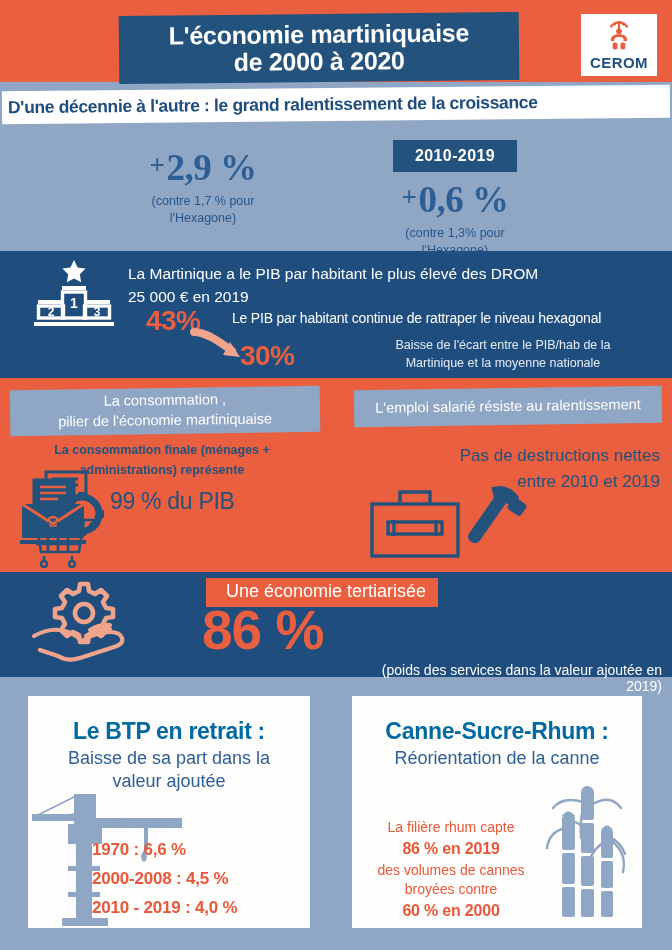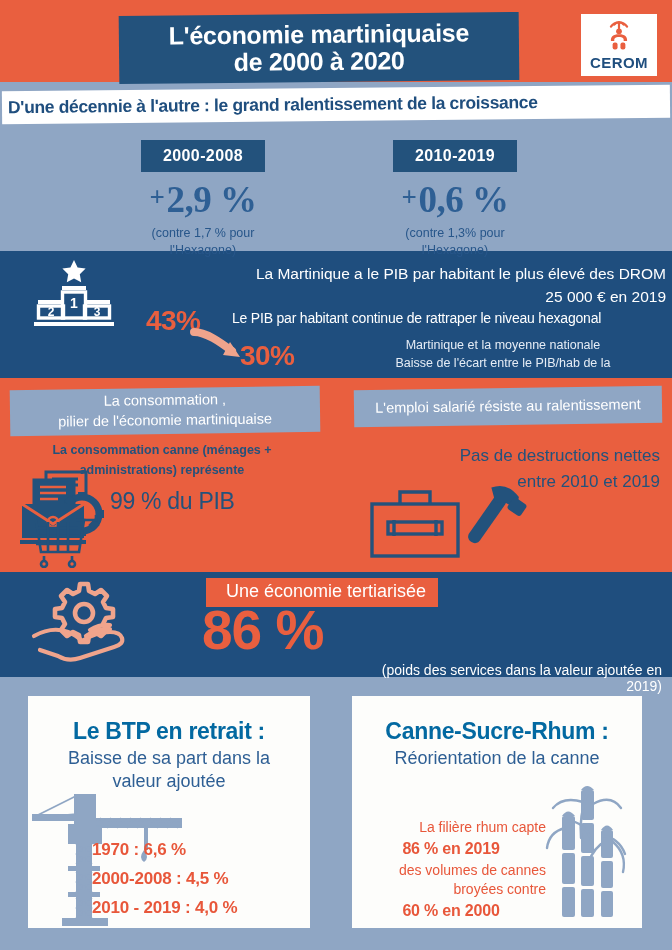--- a/index.html
+++ b/index.html
@@ -74,21 +74,21 @@
   }
   .decade .big .plus { font-size:27px; vertical-align:6px; margin-right:2px; }
   .decade .sub {
     margin-top:7px; color:#27568a; font-size:12.5px; line-height:1.35;
   }
 
   
   #podium-icon { position:absolute; left:26px; top:256px; width:96px; height:80px; }
   #pib-lead {
     position:absolute; left:128px; top:262px; width:538px;
-    color:#fff; font-size:15.5px; line-height:1.5; text-align:right;
+    color:#fff; font-size:15.5px; line-height:1.5; text-align:left;
   }
   #pct-43 {
     position:absolute; left:146px; top:305px;
     color:#e95f3f; font-weight:bold; font-size:28px; letter-spacing:-0.6px;
   }
   #pct-30 {
     position:absolute; left:240px; top:340px;
     color:#e95f3f; font-weight:bold; font-size:28px; letter-spacing:-0.6px;
   }
   #arrow-icon { position:absolute; left:190px; top:326px; width:62px; height:40px; }
@@ -164,21 +164,21 @@
     position:absolute; left:92px; top:835px; width:212px;
     color:#e8573a; font-weight:bold; font-size:17px; line-height:1.72;
     letter-spacing:-0.2px;
   }
 
   #cane-icon { position:absolute; left:545px; top:782px; width:96px; height:142px; }
   #cane-text {
     position:absolute; left:356px; top:818px; width:190px;
     text-align:center; line-height:1.42;
   }
-  #cane-text .r { color:#e8573a; font-size:14px;text-align:right; }
+  #cane-text .r { color:#e8573a; font-size:14px; }
   #cane-text .rb { color:#e8573a; font-size:16px; font-weight:bold; letter-spacing:-0.2px; }
 
   .nowrap { white-space:nowrap; }
 </style>
 </head>
 <body>
 
 <div id="page">
 
   <div class="band" id="band-orange-top"></div>
@@ -206,21 +206,20 @@
       <rect x="21.7" y="27.5" width="5.8" height="8.5" rx="2.4" fill="#e95f3f"></rect>
     </svg>
     <div class="wordmark">CEROM</div>
   </div>
 
   <div id="subtitle-band">
     <span class="st">D'une décennie à l'autre : le grand ralentissement de la croissance</span>
   </div>
 
   <div class="decade" id="decade-a">
-    <div class="chip">2000-2008</div>
     <div class="big">
       <span class="plus">+</span><span>2,9 %</span>
     </div>
     <div class="sub">
       <div>(contre 1,7 % pour</div>
       <div>l'Hexagone)</div>
     </div>
   </div>
 
   <div class="decade" id="decade-b">
@@ -258,37 +257,37 @@
   <svg id="arrow-icon" viewBox="0 0 62 40">
     <path d="M4 6 C16 6 30 16 42 25" stroke="#f0a48c" stroke-width="8" fill="none" stroke-linecap="round"></path>
     <path d="M33 29 L50 31 L40 16 Z" fill="#f0a48c"></path>
   </svg>
 
   <div id="pct-30">30%</div>
 
   <div id="pib-bold">Le PIB par habitant continue de rattraper le niveau hexagonal</div>
 
   <div id="pib-note">
+    <div>Baisse de l'écart entre le PIB/hab de la</div>
     <div>Martinique et la moyenne nationale</div>
-    <div>Baisse de l'écart entre le PIB/hab de la</div>
   </div>
 
   <div class="hdr-chip" id="chip-conso">
     <div>
       <div>La consommation ,</div>
       <div>pilier de l'économie martiniquaise</div>
     </div>
   </div>
 
   <div class="hdr-chip" id="chip-emploi">
     <div>L'emploi salarié résiste au ralentissement</div>
   </div>
 
   <div id="conso-note">
-    <div>La consommation canne (ménages +</div>
+    <div>La consommation finale (ménages +</div>
     <div>administrations) représente</div>
   </div>
 
   <svg id="conso-icon" viewBox="0 0 170 100">
     <g fill="none" stroke="#23527c" stroke-width="3">
       <rect x="32" y="4" width="40" height="26"></rect>
       <path d="M38 11 h26 M38 17 h26 M38 23 h18"></path>
       <rect x="20" y="12" width="40" height="26" fill="#23527c"></rect>
       <path d="M26 19 h26 M26 25 h26 M26 31 h18" stroke="#e95f3f" stroke-width="2.4"></path>
     </g>

